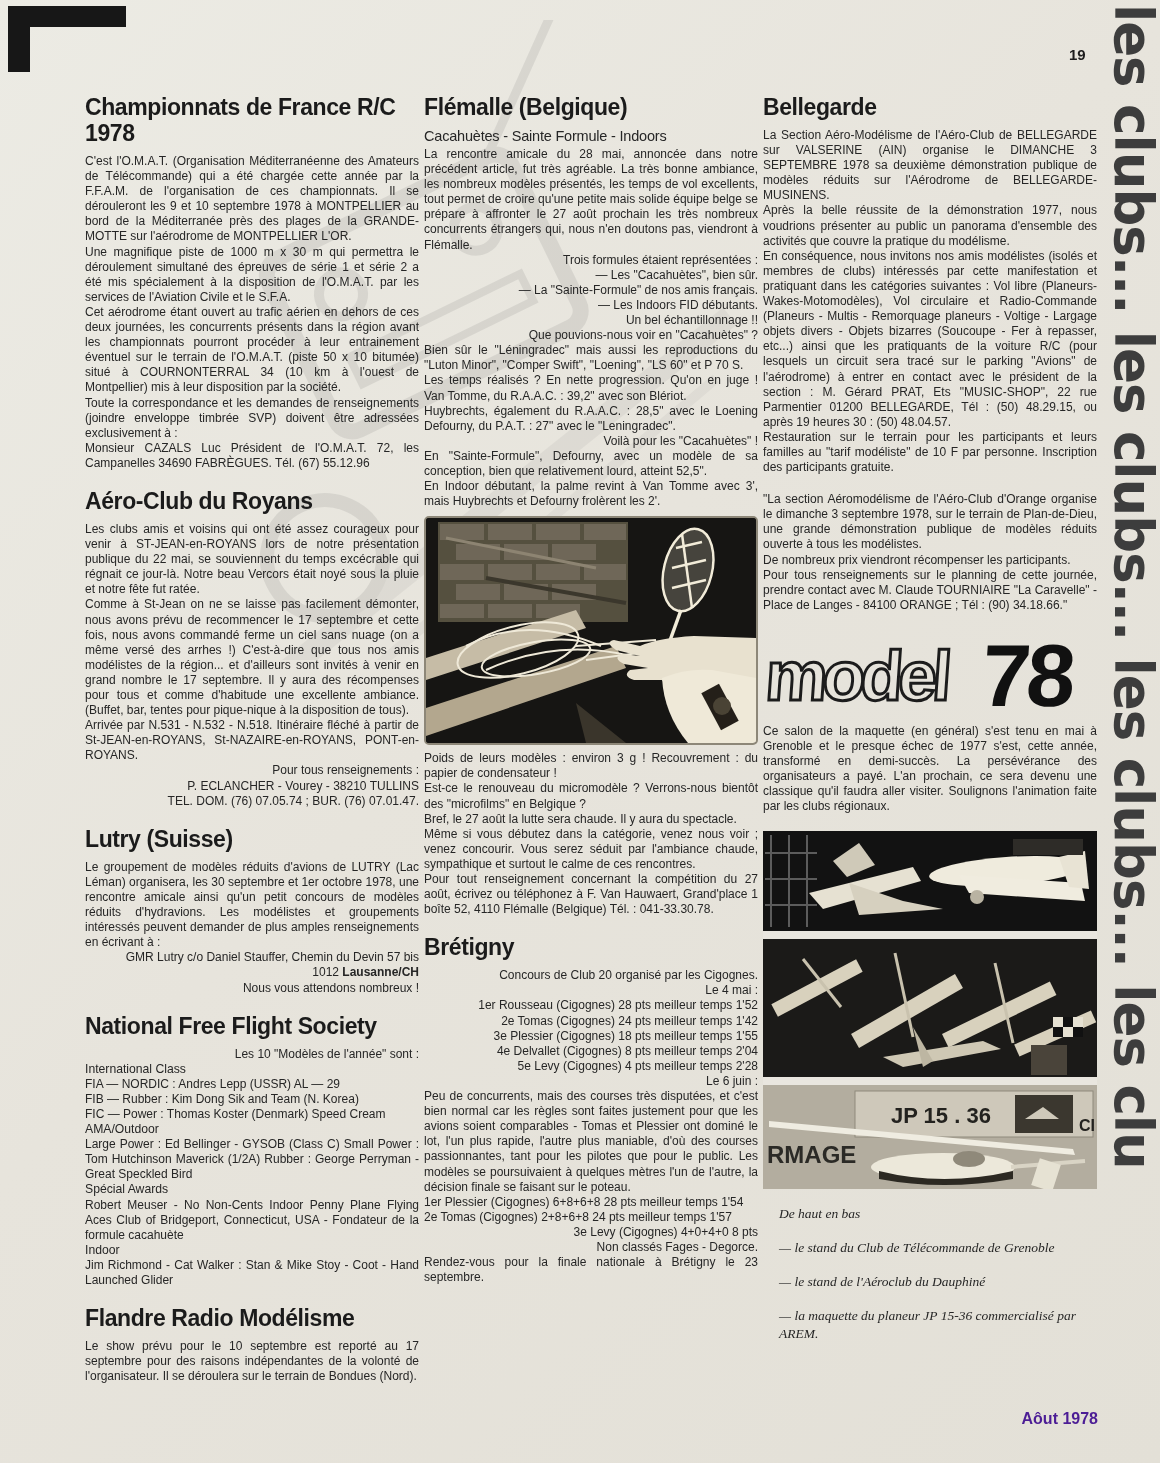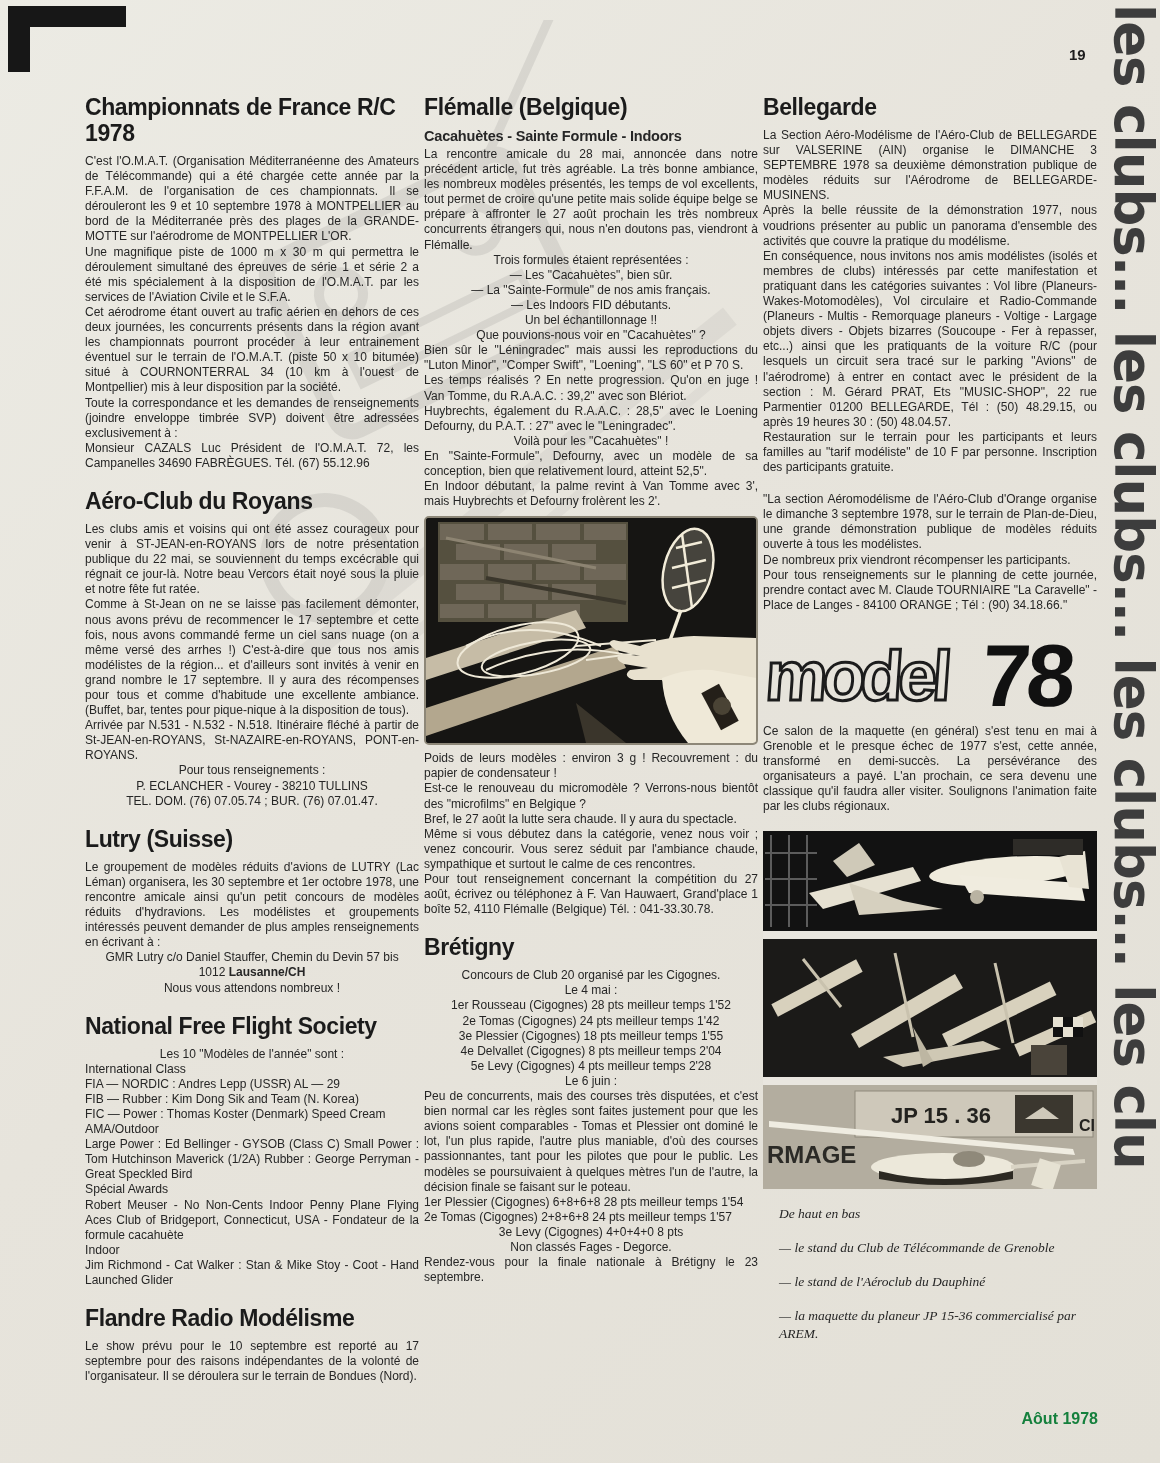--- a/index.html
+++ b/index.html
@@ -7,33 +7,33 @@
         font-family:"Liberation Sans",sans-serif;color:#262626;}
   .paper-tint{position:absolute;inset:0;background:linear-gradient(135deg,#ecebe4 0%,#e7e4dc 45%,#e3e0d7 100%);}
   .corner-mark-v{position:absolute;left:8px;top:6px;width:22px;height:66px;background:#171717;}
   .corner-mark-h{position:absolute;left:8px;top:6px;width:118px;height:21px;background:#171717;}
   .page-number{position:absolute;left:1069px;top:46px;font-weight:bold;font-size:15px;color:#1d1d1d;}
   .side-banner{position:absolute;left:1103px;top:4px;height:1459px;overflow:hidden;
       writing-mode:vertical-rl;white-space:nowrap;
       font-family:"DejaVu Sans","Liberation Sans",sans-serif;font-weight:bold;
       font-size:53px;letter-spacing:-1px;color:#3d3d3d;}
   .footer-date{position:absolute;left:968px;top:1410px;width:130px;text-align:right;
-      font-weight:bold;font-size:16px;color:#15803d;}
+      font-weight:bold;font-size:16px;color:#4c1d95;}
   .watermark{position:absolute;left:70px;top:20px;opacity:0.14;pointer-events:none;z-index:0;}
   .col{position:absolute;top:86px;width:334px;z-index:1;}
   .col-left{left:85px;}
   .col-mid{left:424px;}
   .col-right{left:763px;}
   .article{margin-bottom:17px;}
   .title{font-size:23px;line-height:26px;font-weight:bold;letter-spacing:-0.4px;
       margin:8px 0 8px 0;color:#1b1b1b;}
-  .subtitle{font-size:14.5px;font-weight:bold;margin:0 0 3px 0;letter-spacing:-0.2px;}
+  .subtitle{font-size:14.5px;font-weight:normal;margin:0 0 3px 0;letter-spacing:-0.2px;}
   .subhead{font-size:12.2px;font-weight:normal;margin:0;line-height:15.1px;}
   .body{font-size:12px;line-height:15.1px;text-align:justify;margin:0;}
-  .body.noj{text-align:center;}
+  .body.noj{text-align:right;}
   .photo{border:2px solid #8d8778;border-radius:5px;overflow:hidden;margin:7px 0 6px 0;
       background:#181818;line-height:0;}
   .photo-strip{margin:8px 0 5px 0;line-height:0;}
   .caption{font-family:"Liberation Serif",serif;font-style:italic;font-size:13.5px;
       line-height:18px;margin:16px;}
   .logo78{margin:14px 0 6px 0;line-height:0;}
   svg text{font-family:"Liberation Sans",sans-serif;}
 </style>
 </head>
 <body>

